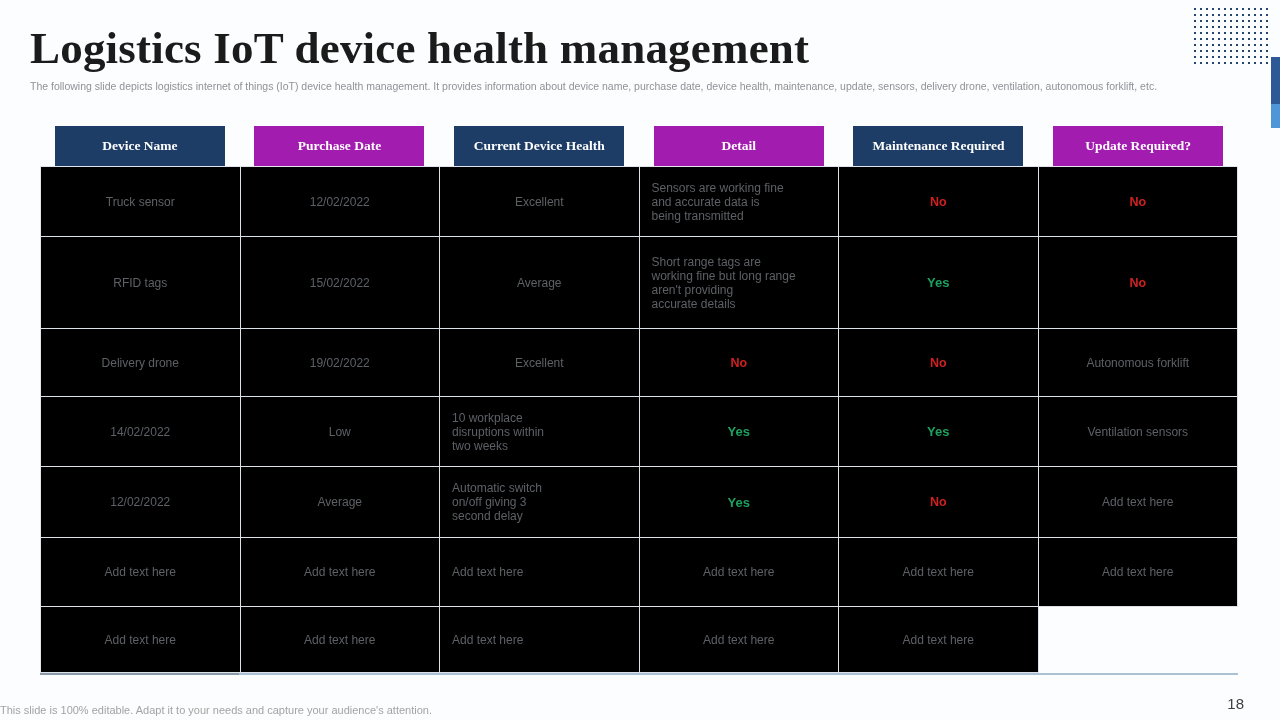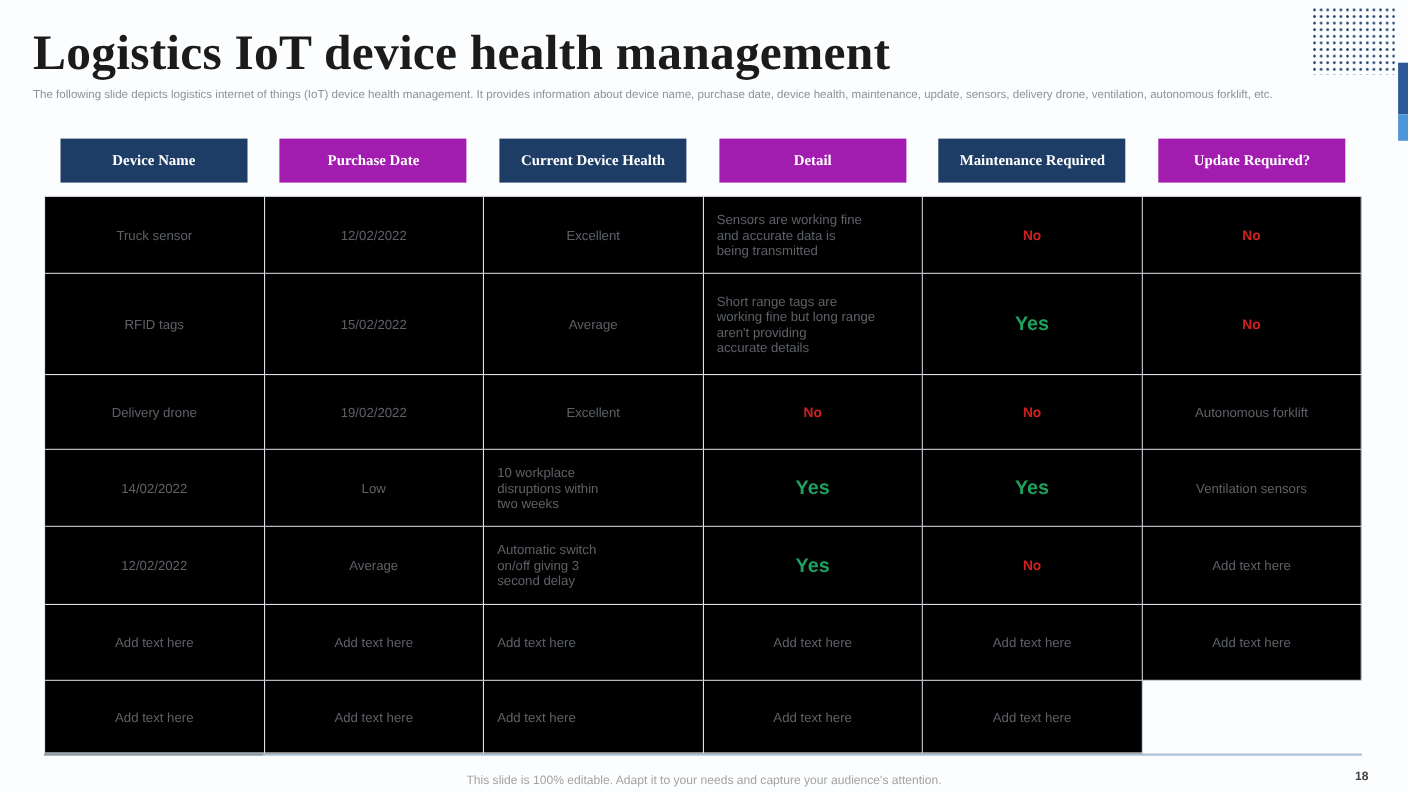--- a/index.html
+++ b/index.html
@@ -40,21 +40,21 @@
   .edge-bar-light {
     position: absolute; right: 0; top: 104px;
     width: 9px; height: 24px; background: #4e96d8;
   }
 
   
   .table-wrap { position: absolute; left: 40px; top: 126px; width: 1198px; }
 
   .thead {
     display: grid; grid-template-columns: repeat(6, 1fr);
-    height: 40px; margin-bottom: 12px;
+    height: 40px; margin-bottom: 0;
   }
   .hcell { display: flex; align-items: center; justify-content: center; }
   .hbtn {
     width: 170px; height: 40px;
     display: flex; align-items: center; justify-content: center;
     font-family: "Liberation Serif", serif;
     font-size: 13.5px; font-weight: 700; color: #ffffff;
     text-align: center;
   }
   .hbtn.dark  { background: #1e3d66; }
@@ -71,35 +71,35 @@
     border-right: 1px solid #dde2e9;
     border-bottom: 1px solid #dde2e9;
     display: flex; align-items: center; justify-content: center;
     font-size: 12px; color: #5d6166;
     padding: 4px 14px; text-align: center;
   }
   .cell.col-3 {
     justify-content: flex-start; text-align: left;
     white-space: pre-line; padding-left: 12px;
   }
-  .cell.yes { color: #1ea05f; font-weight: 700; font-size: 18px; }
+  .cell.yes { color: #1ea05f; font-weight: 700; font-size: 13px; }
   .cell.no  { color: #cf2121; font-weight: 700; font-size: 12.5px; }
 
   .bottom-line {
     height: 2px;
     background: linear-gradient(to right, #8b9aa9 0%, #8b9aa9 16.6%, #abc1d4 16.6%, #abc1d4 100%);
   }
 
   .footer {
     position: absolute; left: 0; bottom: 4px; width: 100%;
-    text-align: center; font-size: 11px; color: #a3a3a3;
+    font-size: 11px; color: #a3a3a3;
   }
   .page-num {
     position: absolute; right: 36px; bottom: 8px;
-    font-size: 11px; font-weight: 700; color: #3f3f3f;
+    font-size: 15px; font-weight: 400; color: #3f3f3f;
   }
 </style>
 </head>
 <body>
 
 <div class="slide">
 
   <h1 class="title">Logistics IoT device health management</h1>
 
   <p class="subtitle">The following slide depicts logistics internet of things (IoT) device health management. It provides information about device name, purchase date, device health, maintenance, update, sensors, delivery drone, ventilation, autonomous forklift, etc.</p>

